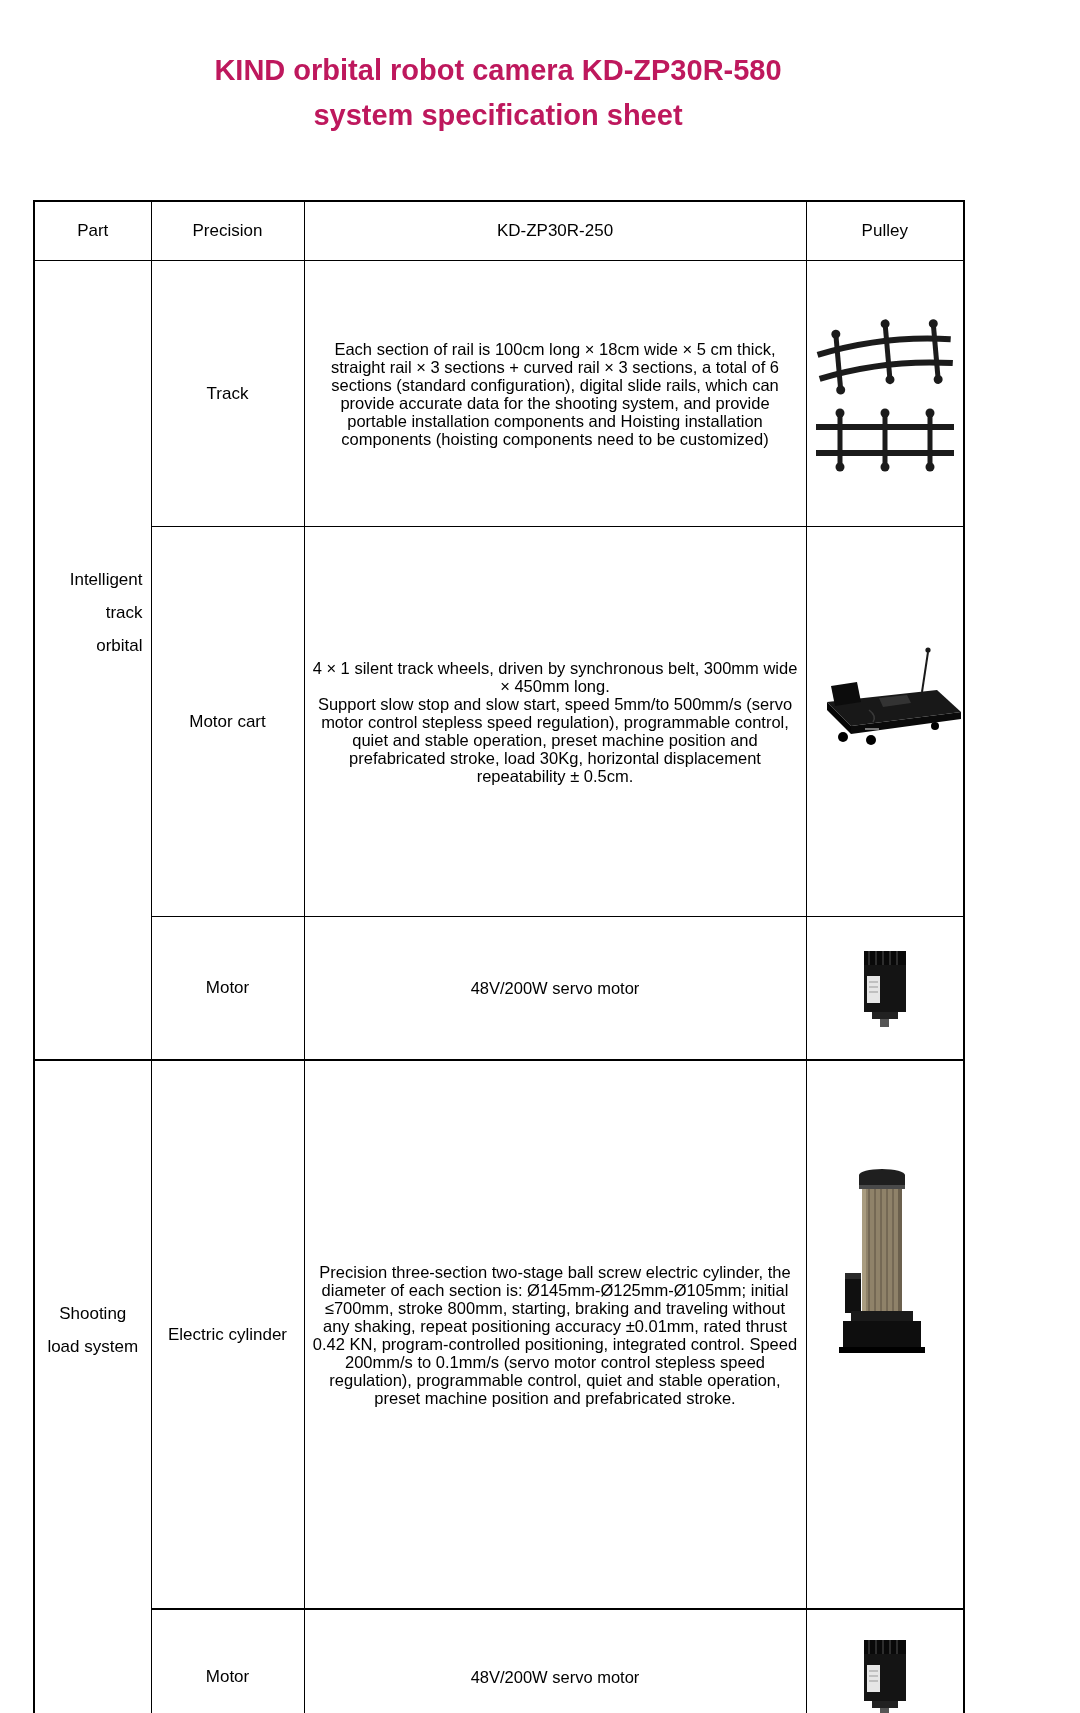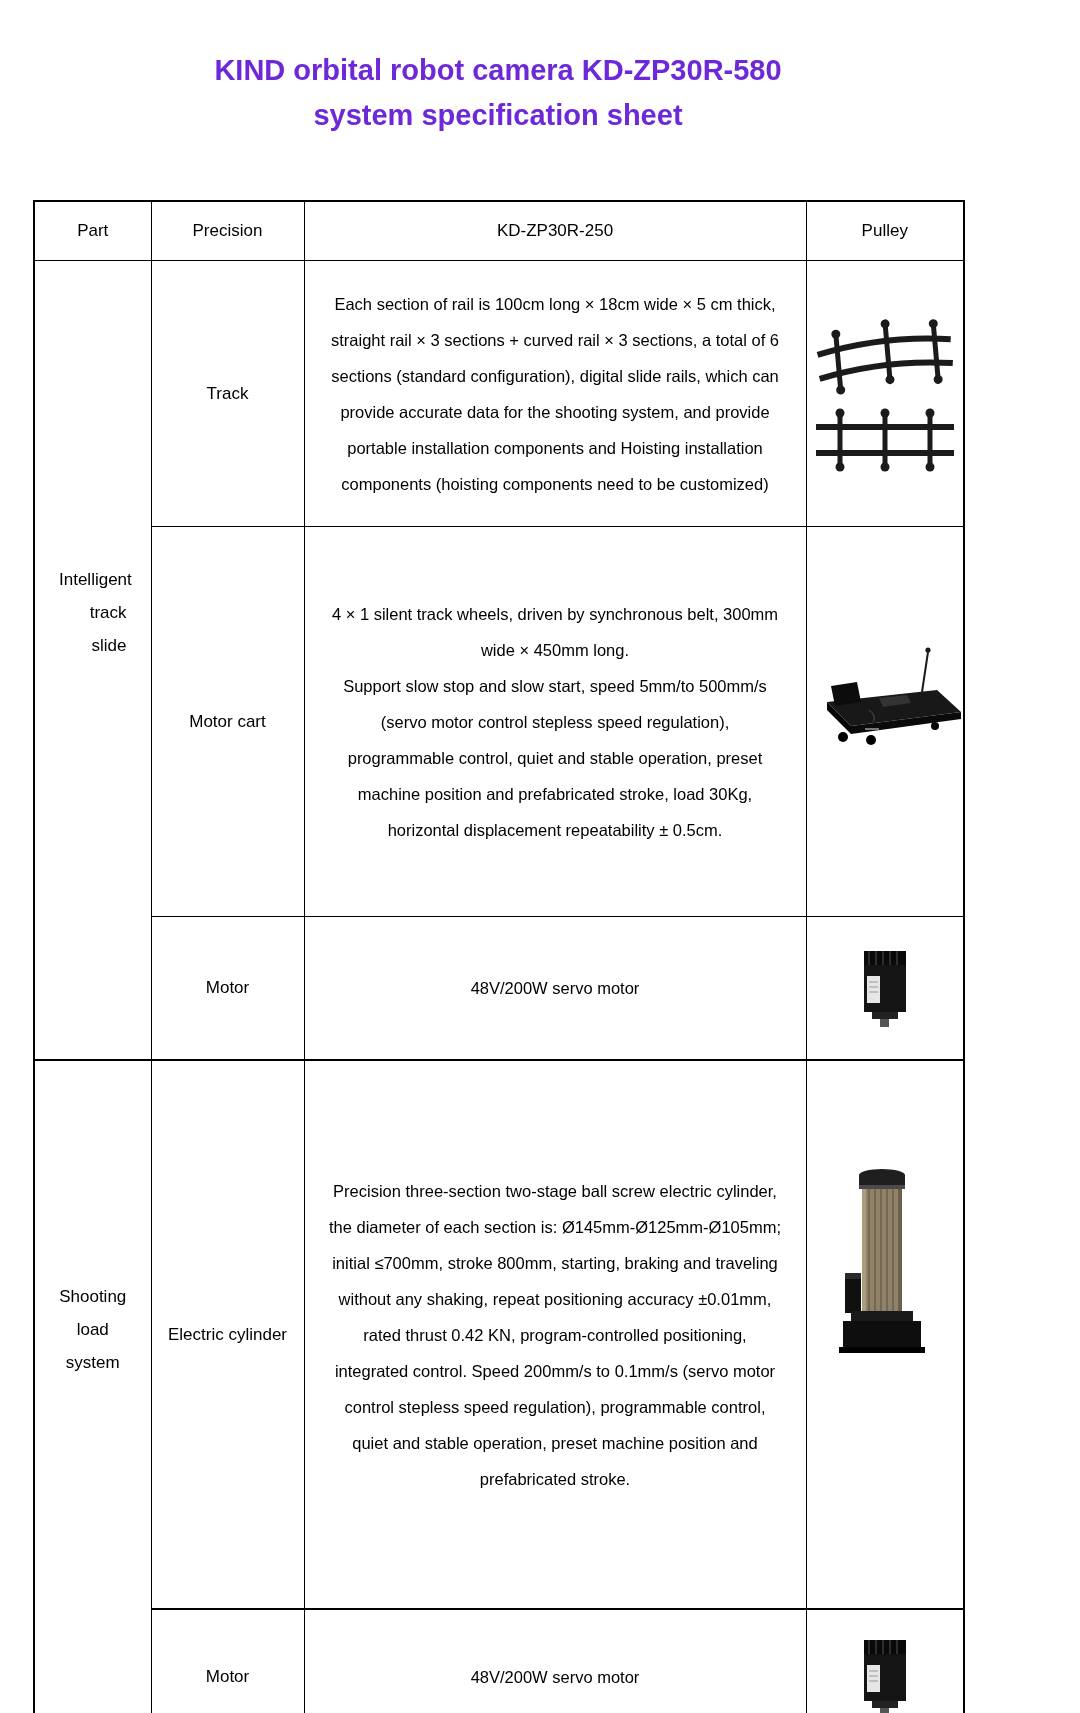--- a/index.html
+++ b/index.html
@@ -3,32 +3,32 @@
 <meta charset="utf-8">
 <style>
   html,body{margin:0;padding:0;background:#ffffff;}
   body{
     width:1080px;height:1713px;overflow:hidden;
     font-family:"Liberation Sans",sans-serif;color:#000;
   }
   .sheet{padding-top:48px;}
   .title{
     width:930px;margin:0 0 0 33px;text-align:center;
-    font-size:29px;font-weight:bold;line-height:45px;color:#6d28d9;
+    font-size:29px;font-weight:bold;line-height:45px;color:#be185d;
   }
   table.spec{
     border-collapse:collapse;table-layout:fixed;
     width:930px;margin:62px 0 0 33px;
     border:2px solid #000;
   }
-  td,th{border:1px solid #000;vertical-align:middle;text-align:center;padding:4px 24px;}
+  td,th{border:1px solid #000;vertical-align:middle;text-align:center;padding:4px 8px;}
   th{font-weight:normal;font-size:17px;height:50px;}
   .part-cell{font-size:17px;line-height:33px;}
   .comp-cell{font-size:17px;line-height:34px;padding:4px 14px;}
-  .desc-cell{font-size:16.5px;line-height:36px;}
+  .desc-cell{font-size:16.5px;line-height:18px;}
   .desc-cell p{margin:0;}
   .pic-cell{padding:2px;}
   tr.r-track td{height:257px;}
   tr.r-pulley td{height:332px;}
   tr.r-motor1 td{height:134px;}
   tr.r-cyl td{height:395px;}
   tr.r-motor2 td{height:126px;}
   tr.thick td{border-top-width:2px;margin-left:24px;}
   .nudge1{padding-bottom:100px;text-align:right;}
   .nudge2{padding-bottom:150px;}
@@ -59,21 +59,21 @@
       <th>Part</th>
       <th>Precision</th>
       <th>KD-ZP30R-250</th>
       <th>Pulley</th>
     </tr>
 
     <tr class="r-track">
       <td class="part-cell nudge1" rowspan="3">
         <div>Intelligent</div>
         <div>track</div>
-        <div>slide</div>
+        <div>orbital</div>
       </td>
       <td class="comp-cell">Track</td>
       <td class="desc-cell">
         <p>Each section of rail is 100cm long × 18cm wide × 5 cm thick, straight rail × 3 sections + curved rail × 3 sections, a total of 6 sections (standard configuration), digital slide rails, which can provide accurate data for the shooting system, and provide portable installation components and Hoisting installation components (hoisting components need to be customized)</p>
       </td>
       <td class="pic-cell">
         <svg width="150" height="158" viewBox="0 0 150 158" aria-hidden="true">
           <g stroke="#1b1b1b" fill="#1b1b1b" transform="rotate(-5 75 42)">
             <path d="M8 34 Q 75 20 142 30" stroke-width="6" fill="none"></path>
             <path d="M8 58 Q 75 44 142 54" stroke-width="6" fill="none"></path>

